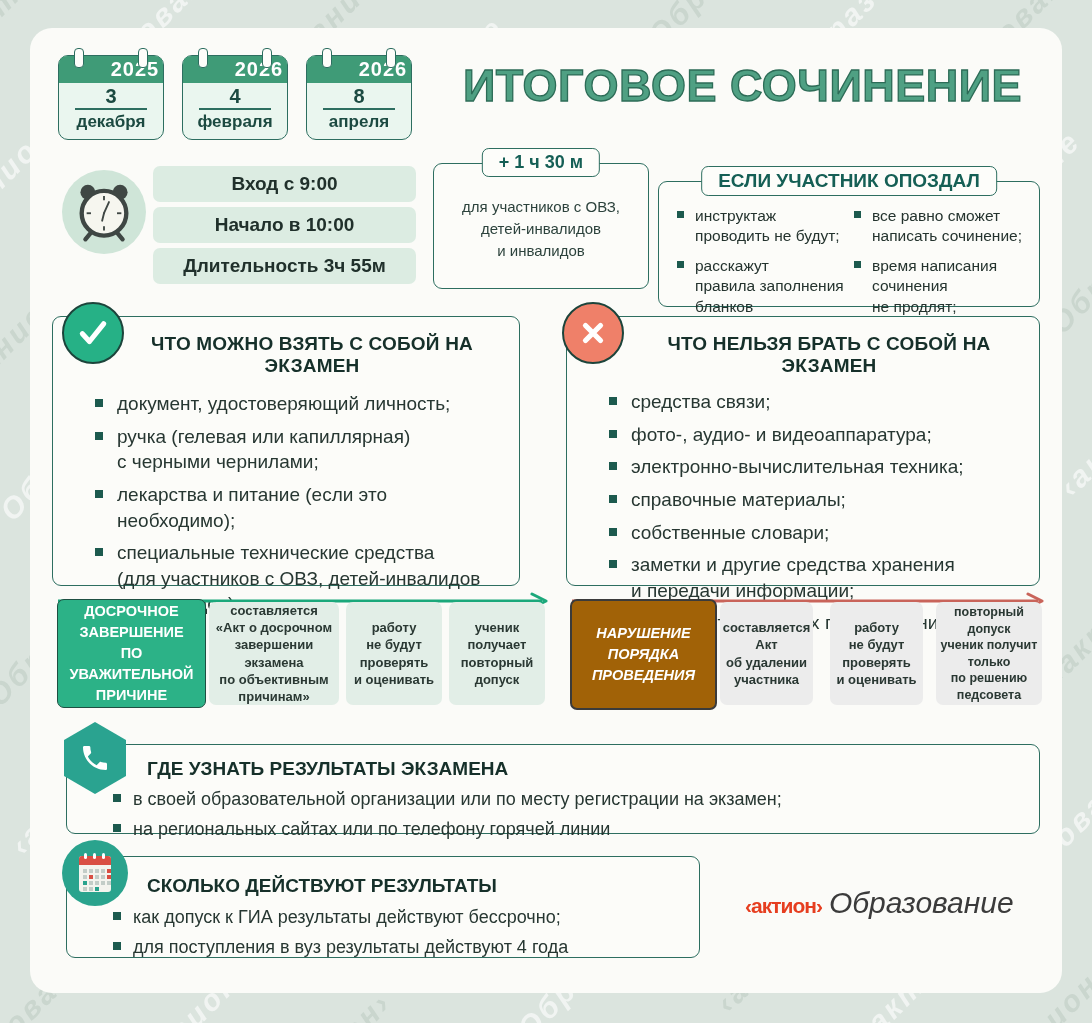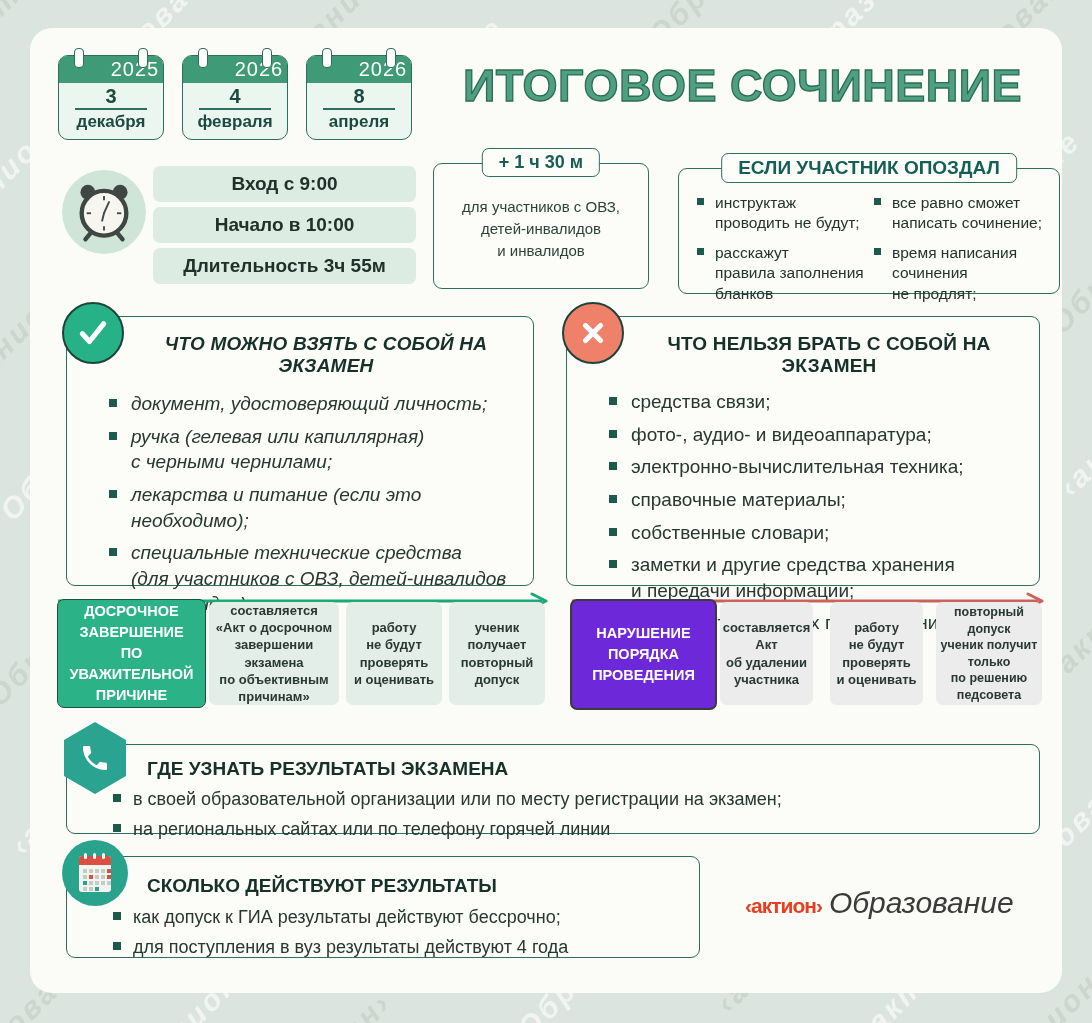--- a/index.html
+++ b/index.html
@@ -12,21 +12,21 @@
   .wm-row{white-space:nowrap;font-size:30px;font-weight:bold;letter-spacing:3px;font-style:italic;}
   .wm-row:nth-child(odd){color:rgba(255,255,255,.6);}
   .wm-row:nth-child(even){color:rgba(140,165,152,.22);}
   .wm-row:nth-child(3n){margin-left:-140px;}
   .wm-row:nth-child(3n+1){margin-left:-60px;}
   
   .card{position:absolute;left:30px;top:28px;width:1032px;height:965px;background:#fbfbf8;border-radius:22px;}
   
   .cal{position:absolute;top:55px;width:104px;height:83px;border:1.5px solid #2d6e60;border-radius:10px;
        background:#eaf6ef;text-align:center;}
-  .cal-top{height:27px;line-height:27px;background:#3f9b77;color:#fff;font-weight:normal;font-size:20px;
+  .cal-top{height:27px;line-height:27px;background:#3f9b77;color:#fff;font-weight:bold;font-size:20px;
            letter-spacing:1px;border-radius:8px 8px 0 0;padding-left:48px;}
   .cal-day{font-size:20px;font-weight:bold;color:#1c4a41;margin-top:2px;line-height:22px;}
   .cal-sep{width:72px;height:1.5px;background:#2d6e60;margin:1px auto 2px;}
   .cal-month{font-size:17px;font-weight:bold;color:#1c4a41;}
   .pin{position:absolute;top:-8px;width:8px;height:18px;background:#fdfdfa;border:1.5px solid #2d6e60;
        border-radius:4px;}
   .pin-l{left:15px;} .pin-r{right:15px;}
   
   .title{position:absolute;left:440px;top:60px;width:605px;text-align:center;font-size:45px;font-weight:800;
          color:#4fa083;-webkit-text-stroke:1.3px #2d6c57;letter-spacing:.5px;}
@@ -54,21 +54,21 @@
   .bli::before{content:"";position:absolute;left:2px;top:8px;width:8px;height:8px;background:#1c5a4e;}
   .icon-circle{position:absolute;width:58px;height:58px;border-radius:50%;border:2px solid #1c443b;
                display:flex;align-items:center;justify-content:center;z-index:3;}
   .check{left:62px;top:302px;background:#26b186;}
   .cross{left:562px;top:302px;background:#ef8069;}
   
   .t-label{position:absolute;top:599px;height:107px;border-radius:7px;display:flex;align-items:center;
            justify-content:center;text-align:center;color:#fff;font-size:14.5px;font-weight:800;
            line-height:1.45;z-index:2;}
   .t-green{left:57px;width:147px;background:#2cb287;border:1.5px solid #1e4f42;}
-  .t-red{left:570px;width:143px;background:#6d28d9;border:2px solid #3b3b3b;}
+  .t-red{left:570px;width:143px;background:#a16207;border:2px solid #3b3b3b;font-style:italic;}
   .t-step{position:absolute;top:602px;height:103px;border-radius:7px;display:flex;align-items:center;
           justify-content:center;text-align:center;font-size:13px;line-height:1.32;color:#2a3833;
           font-weight:700;z-index:1;}
   .s-green{background:#e2eee7;}
   .s-gray{background:#ececec;}
   .arrow{position:absolute;top:592px;z-index:0;}
   
   .rbox{position:absolute;border:1.5px solid #2d6e60;border-radius:9px;background:#fcfcf9;}
   .rbox h2{margin:13px 0 0 80px;font-size:19px;color:#16302a;}
   .rlist{margin:8px 0 0 44px;}
@@ -154,21 +154,21 @@
 <div class="pill" style="top:207px">Начало в 10:00</div>
 <div class="pill" style="top:248px">Длительность 3ч 55м</div>
 
 <div class="tbox" style="left:433px;top:163px;width:214px;height:124px;">
   <div class="tab" style="font-size:18px;">+ 1 ч 30 м</div>
   <div class="extra-text pre">для участников с ОВЗ,
 детей-инвалидов
 и инвалидов</div>
 </div>
 
-<div class="tbox" style="left:658px;top:168px;width:380px;height:124px;margin-left:20px;">
+<div class="tbox" style="left:658px;top:181px;width:380px;height:124px;">
   <div class="tab" style="font-size:19px;">ЕСЛИ УЧАСТНИК ОПОЗДАЛ</div>
   <div class="late-cols">
     <div class="late-col">
       <div class="bl pre">инструктаж
 проводить не будут;</div>
       <div class="bl pre">расскажут
 правила заполнения
 бланков</div>
     </div>
     <div class="late-col">
@@ -179,21 +179,21 @@
 не продлят;</div>
     </div>
   </div>
 </div>
 
 <div class="icon-circle check">
   <svg width="34" height="34" viewBox="0 0 24 24">
       <path d="M4.5 12.5 L9.5 18 L19.5 5.5" stroke="#fff" stroke-width="3.6" fill="none" stroke-linecap="round" stroke-linejoin="round"></path>
     </svg>
 </div>
-<div class="bigbox" style="left:66px;width:466px;font-style:italic;">
+<div class="bigbox" style="left:52px;width:466px;">
   <h2>ЧТО МОЖНО ВЗЯТЬ С СОБОЙ НА ЭКЗАМЕН</h2>
   <div class="biglist">
     <div class="bli pre">документ, удостоверяющий личность;</div>
     <div class="bli pre">ручка (гелевая или капиллярная)
 с черными чернилами;</div>
     <div class="bli pre">лекарства и питание (если это необходимо);</div>
     <div class="bli pre">специальные технические средства
 (для участников с ОВЗ, детей-инвалидов
 и инвалидов)</div>
   </div>

